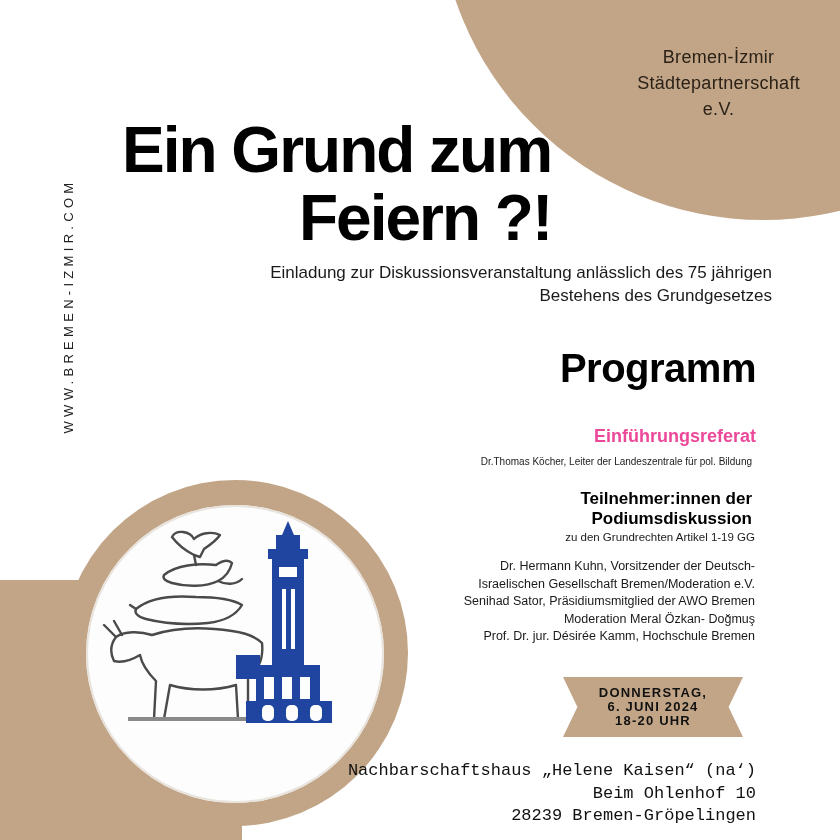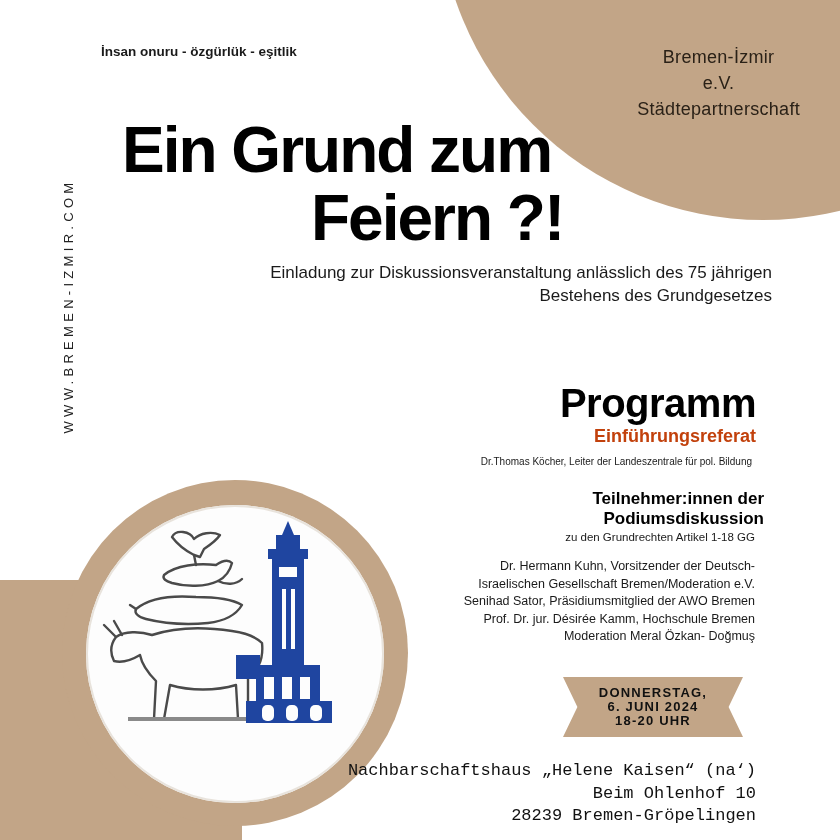--- a/index.html
+++ b/index.html
@@ -14,28 +14,28 @@
   #logo-disc { left:86px; top:505px; width:298px; height:298px; border-radius:50%; background:#fdfdfd;
                box-shadow: inset 0 0 0 2px #e8e3dc; }
 
   #tagline { left:101px; top:43px; font-weight:bold; font-size:13.5px; line-height:18px; color:#1a1a1a; }
   #org { right:40px; top:44px; text-align:center; font-size:18px; line-height:26px; color:#2a2117; letter-spacing:0.3px; }
   #website { left:52px; top:158px; width:32px; height:295px; }
   #website span { position:absolute; left:50%; top:50%; transform:translate(-50%,-50%) rotate(-90deg);
                   white-space:nowrap; font-size:13px; letter-spacing:4.3px; color:#222; }
 
   #title1 { left:122px; top:118px; font-weight:bold; font-size:64px; line-height:64px; letter-spacing:-2px; color:#000; }
-  #title2 { left:299px; top:186px; font-weight:bold; font-size:64px; line-height:64px; letter-spacing:-2px; color:#000;margin-left:12px; }
+  #title2 { left:299px; top:186px; font-weight:bold; font-size:64px; line-height:64px; letter-spacing:-2px; color:#000; }
 
   #subtitle { right:68px; top:262px; text-align:right; font-size:17px; line-height:22.5px; color:#1a1a1a; }
 
-  #programm { right:84px; top:379px; font-weight:bold; font-size:40px; line-height:48px; color:#000; letter-spacing:-0.5px; }
-  #intro-h { right:84px; top:425px; font-weight:bold; font-size:18px; line-height:22px; color:#c2410c; }
+  #programm { right:84px; top:344px; font-weight:bold; font-size:40px; line-height:48px; color:#000; letter-spacing:-0.5px; }
+  #intro-h { right:84px; top:425px; font-weight:bold; font-size:18px; line-height:22px; color:#ec4899; }
   #intro-p { right:88px; top:456px; font-size:10px; line-height:12px; color:#1a1a1a;padding-left:16px; }
-  #panel-h { right:76px; top:489px; text-align:right; font-weight:bold; font-size:17px; line-height:20px; color:#000; }
+  #panel-h { right:88px; top:489px; text-align:right; font-weight:bold; font-size:17px; line-height:20px; color:#000; }
   #panel-sub { right:85px; top:530px; font-size:11.5px; line-height:14px; color:#1a1a1a; }
   #panel-list { right:85px; top:558px; text-align:right; font-size:12.5px; line-height:17.5px; color:#1a1a1a; }
 
   #ribbon { left:563px; top:677px; width:180px; height:60px; background:#c2a587;
             clip-path: polygon(0 0, 100% 0, 92% 50%, 100% 100%, 0 100%, 8% 50%); }
   #ribbon-text { position:absolute; left:0; right:0; top:9px; text-align:center;
                  font-weight:bold; font-size:13px; line-height:14px; letter-spacing:1.2px; color:#111; }
 
   #venue { right:84px; top:760px; text-align:right; font-size:17px; line-height:22.5px; color:#111;font-family:Liberation Mono, monospace; }
   .line { display:block; white-space:nowrap; }
@@ -81,27 +81,26 @@
       <rect x="196" y="172" width="10" height="22"></rect>
       <rect x="214" y="172" width="10" height="22"></rect>
       <rect x="176" y="200" width="12" height="16" rx="5"></rect>
       <rect x="200" y="200" width="12" height="16" rx="5"></rect>
       <rect x="224" y="200" width="12" height="16" rx="5"></rect>
     </g>
   </svg>
 </div>
 
 <div id="tagline" class="abs">
-  <span class="line">İnsan onuru - özgürlük - eşitlik</span>
 </div>
 
 <div id="org" class="abs">
   <span class="line">Bremen-İzmir</span>
+  <span class="line">Städtepartnerschaft</span>
   <span class="line">e.V.</span>
-  <span class="line">Städtepartnerschaft</span>
 </div>
 
 <div id="website" class="abs">
   <span>WWW.BREMEN-IZMIR.COM</span>
 </div>
 
 <div id="title1" class="abs">Ein Grund zum</div>
 <div id="title2" class="abs">Feiern ?!</div>
 
 <div id="subtitle" class="abs">
@@ -110,28 +109,28 @@
 </div>
 
 <div id="programm" class="abs">Programm</div>
 <div id="intro-h" class="abs">Einführungsreferat</div>
 <div id="intro-p" class="abs">Dr.Thomas Köcher, Leiter der Landeszentrale für pol. Bildung</div>
 
 <div id="panel-h" class="abs">
   <span class="line">Teilnehmer:innen der</span>
   <span class="line">Podiumsdiskussion</span>
 </div>
-<div id="panel-sub" class="abs">zu den Grundrechten Artikel 1-18 GG</div>
+<div id="panel-sub" class="abs">zu den Grundrechten Artikel 1-19 GG</div>
 
 <div id="panel-list" class="abs">
   <span class="line">Dr. Hermann Kuhn, Vorsitzender der Deutsch-</span>
   <span class="line">Israelischen Gesellschaft Bremen/Moderation e.V.</span>
   <span class="line">Senihad Sator, Präsidiumsmitglied der AWO Bremen</span>
+  <span class="line">Moderation Meral Özkan- Doğmuş</span>
   <span class="line">Prof. Dr. jur. Désirée Kamm, Hochschule Bremen</span>
-  <span class="line">Moderation Meral Özkan- Doğmuş</span>
 </div>
 
 <div id="ribbon" class="abs">
   <div id="ribbon-text">
     <span class="line">DONNERSTAG,</span>
     <span class="line">6. JUNI 2024</span>
     <span class="line">18-20 UHR</span>
   </div>
 </div>
 

